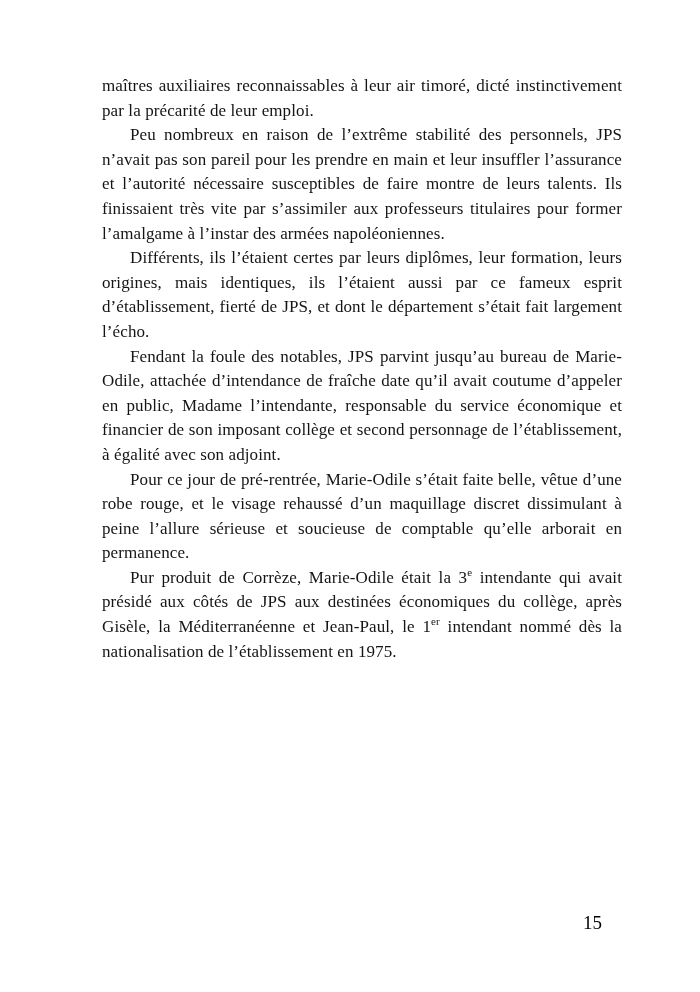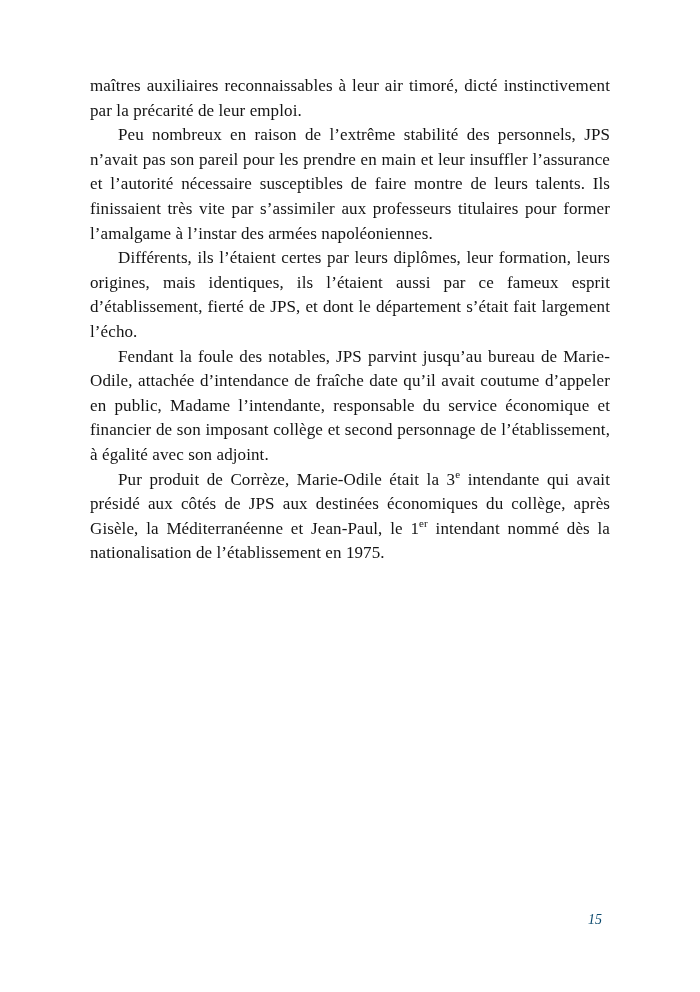--- a/index.html
+++ b/index.html
@@ -11,21 +11,21 @@
     position: relative;
     width: 700px;
     height: 992px;
     background: #ffffff;
     color: #141414;
     font-family: "Liberation Serif", "DejaVu Serif", serif;
     overflow: hidden;
   }
   .text-block {
     position: absolute;
-    left: 90px;
+    left: 102px;
     top: 74px;
     width: 520px;
     font-size: 17px;
     line-height: 24.6px;
     text-align: justify;
     letter-spacing: 0.1px;
   }
   .text-block p {
     margin: 0;
     padding: 0;
@@ -36,42 +36,42 @@
   }
   sup {
     font-size: 11px;
     line-height: 0;
     vertical-align: super;
   }
   .page-number {
     position: absolute;
     right: 98px;
     top: 912px;
-    font-size: 14px;
-    color: #0c4a6e;
-    font-style: italic;
+    font-size: 19px;
+    color: #000000;
   }
 </style>
 </head>
 <body>
 
 <div class="page">
 
   <div class="text-block">
 
     <p>maîtres auxiliaires reconnaissables à leur air timoré, dicté instinctivement par la précarité de leur emploi.</p>
 
     <p class="indent">Peu nombreux en raison de l’extrême stabilité des personnels, JPS n’avait pas son pareil pour les prendre en main et leur insuffler l’assurance et l’autorité nécessaire susceptibles de faire montre de leurs talents. Ils finissaient très vite par s’assimiler aux professeurs titulaires pour former l’amalgame à l’instar des armées napoléoniennes.</p>
 
 
     <p class="indent">Différents, ils l’étaient certes par leurs diplômes, leur formation, leurs origines, mais identiques, ils l’étaient aussi par ce fameux esprit d’établissement, fierté de JPS, et dont le département s’était fait largement l’écho.</p>
 
 
     <p class="indent">Fendant la foule des notables, JPS parvint jusqu’au bureau de Marie-Odile, attachée d’intendance de fraîche date qu’il avait coutume d’appeler en public, Madame l’intendante, responsable du service économique et financier de son imposant collège et second personnage de l’établissement, à égalité avec son adjoint.</p>
 
+    <p class="indent">Pour ce jour de pré-rentrée, Marie-Odile s’était faite belle, vêtue d’une robe rouge, et le visage rehaussé d’un maquillage discret dissimulant à peine l’allure sérieuse et soucieuse de comptable qu’elle arborait en permanence.</p>
 
     <p class="indent"><span>Pur produit de Corrèze, Marie-Odile était la 3</span><sup>e</sup><span> intendante qui avait présidé aux côtés de JPS aux destinées économiques du collège, après Gisèle, la Méditerranéenne et Jean-Paul, le 1</span><sup>er</sup><span> intendant nommé dès la nationalisation de l’établissement en 1975.</span></p>
 
 
   </div>
 
   <div class="page-number">15</div>
 
 </div>
 

